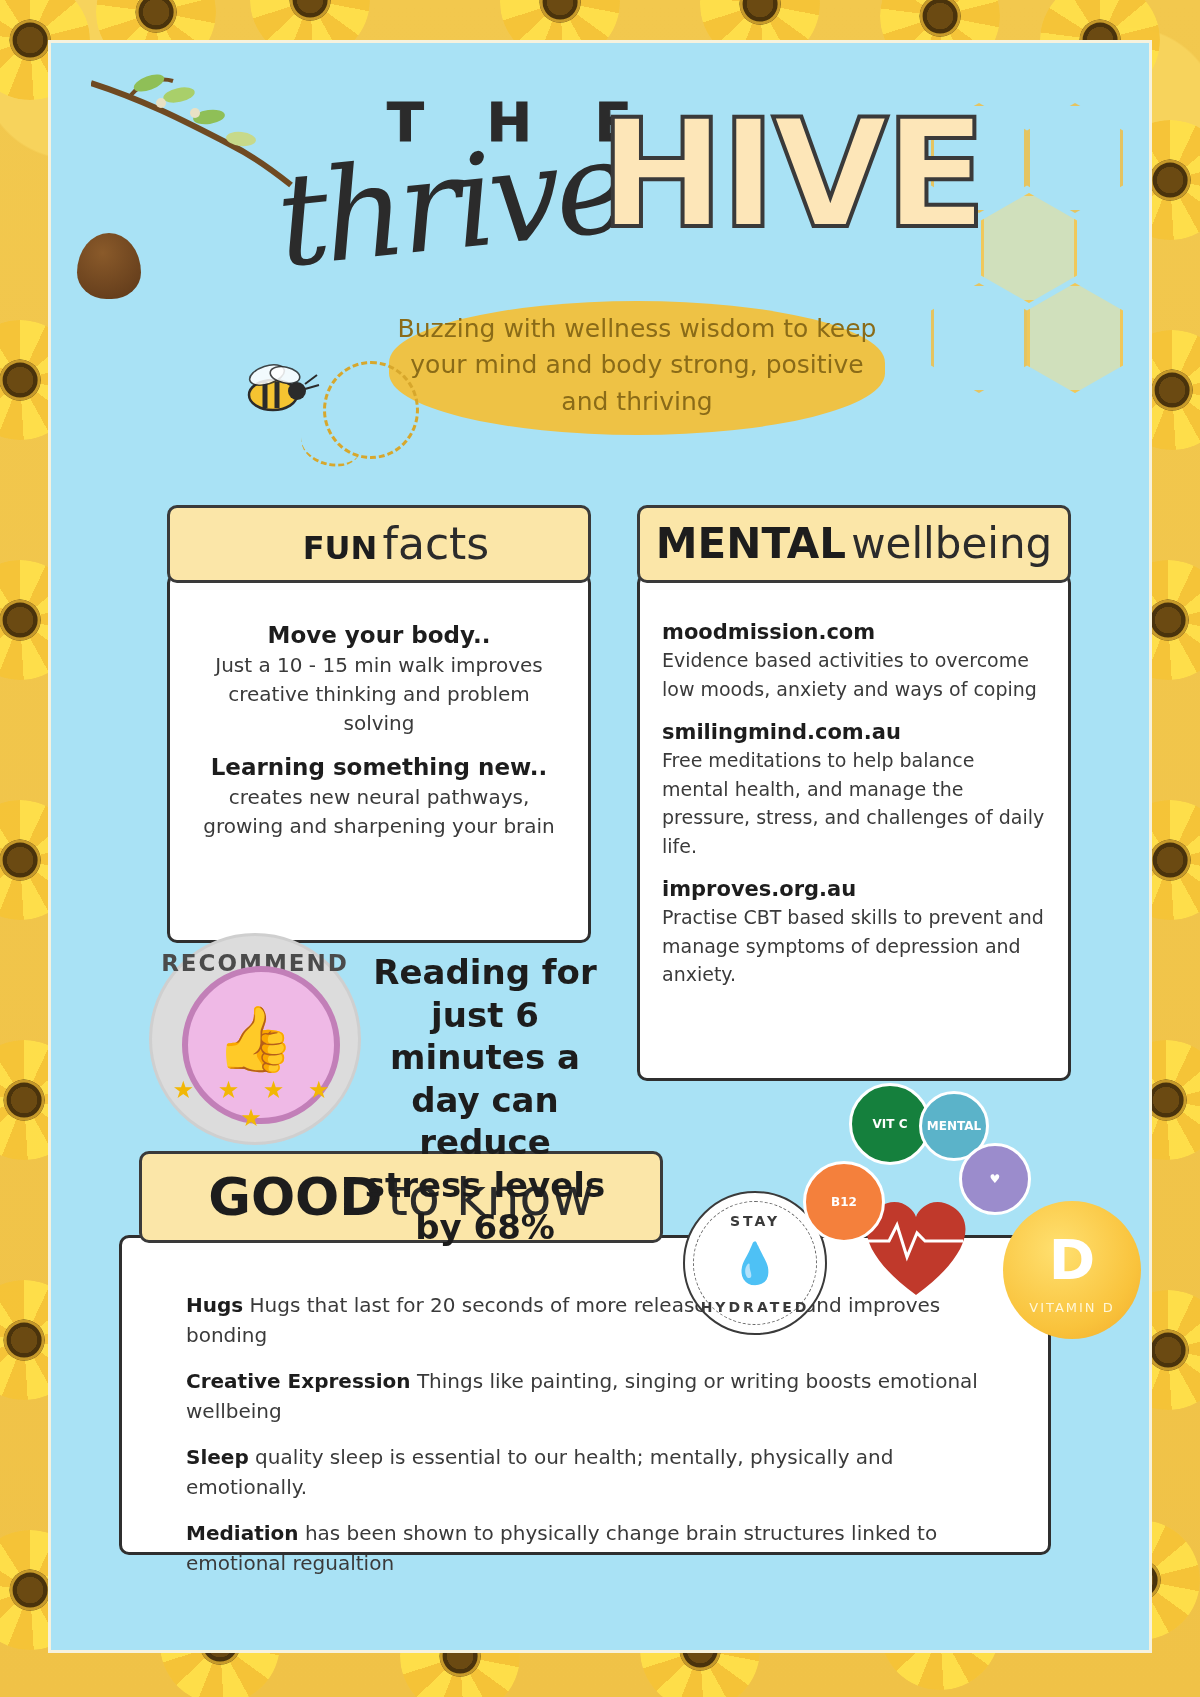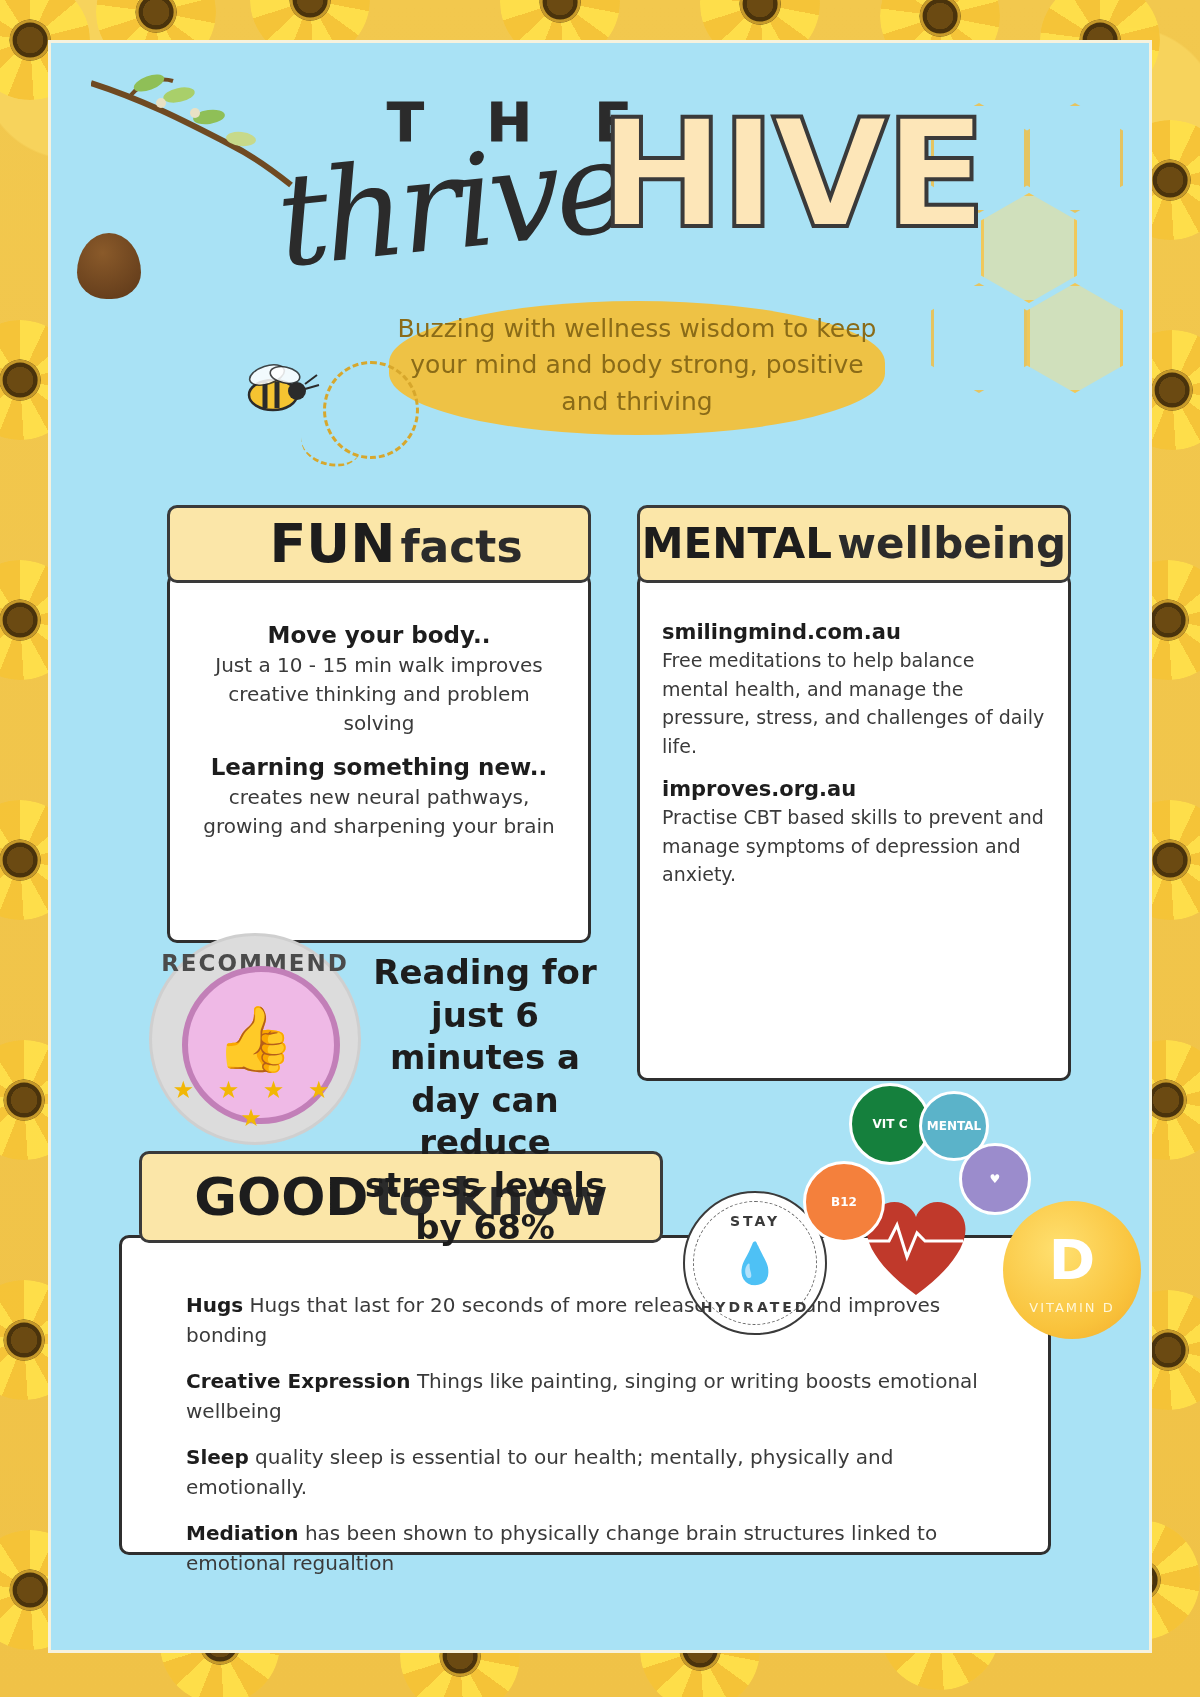--- a/index.html
+++ b/index.html
@@ -157,37 +157,37 @@
     box-sizing: border-box;
     text-align: center;
     z-index: 3;
   }
   .card-header .h-bold {
     font-weight: 700;
     color: #1d1d1d;
     font-family: "DejaVu Sans", sans-serif;
   }
   .card-header .h-light {
-    font-weight: 700;
+    font-weight: 400;
     color: #2b2b2b;
     font-family: "DejaVu Sans", sans-serif;
   }
   .card-body {
     position: absolute;
     background: #ffffff;
     border: 3px solid #2f2f2f;
     border-radius: 10px;
     box-sizing: border-box;
     z-index: 2;
   }
 
   
   #fun-header { left: 116px; top: 462px; width: 424px; height: 78px; }
   #fun-header .inner { line-height: 72px; }
-  #fun-header .h-bold { font-size: 54px; margin-left: 34px; }
+  #fun-header .h-bold { font-size: 32px; margin-left: 34px; }
   #fun-header .h-light { font-size: 44px; }
   #fun-body {
     left: 116px; top: 530px; width: 424px; height: 370px;
     padding: 46px 24px 18px;
   }
   .fact { text-align: center; margin-bottom: 16px; }
   .fact .f-title {
     font-weight: 700;
     font-size: 23px;
     color: #1d1d1d;
@@ -557,20 +557,24 @@
     <div id="reading-stat">Reading for just 6 minutes a day can reduce stress levels by 68%</div>
 
     <div class="card-header" id="mental-header">
       <div class="inner">
         <span class="h-bold">MENTAL</span>
         <span class="h-light">wellbeing</span>
       </div>
     </div>
     <div class="card-body" id="mental-body">
       <div class="resource">
+        <div class="r-name">moodmission.com</div>
+        <div class="r-desc">Evidence based activities to overcome low moods, anxiety and ways of coping</div>
+      </div>
+      <div class="resource">
         <div class="r-name">smilingmind.com.au</div>
         <div class="r-desc">Free meditations to help balance mental health, and manage the pressure, stress, and challenges of daily life.</div>
       </div>
       <div class="resource">
         <div class="r-name">improves.org.au</div>
         <div class="r-desc">Practise CBT based skills to prevent and manage symptoms of depression and anxiety.</div>
       </div>
     </div>
 
     <div class="card-header" id="good-header">

